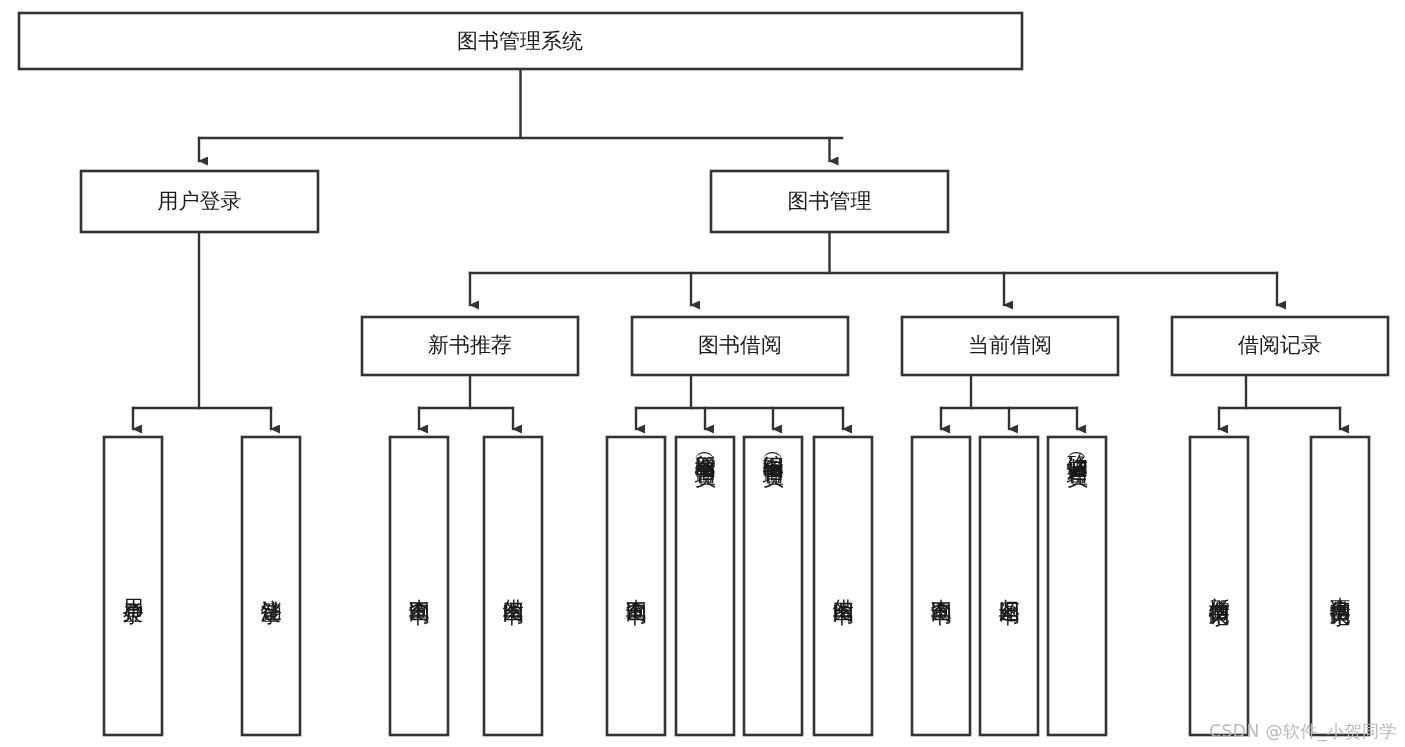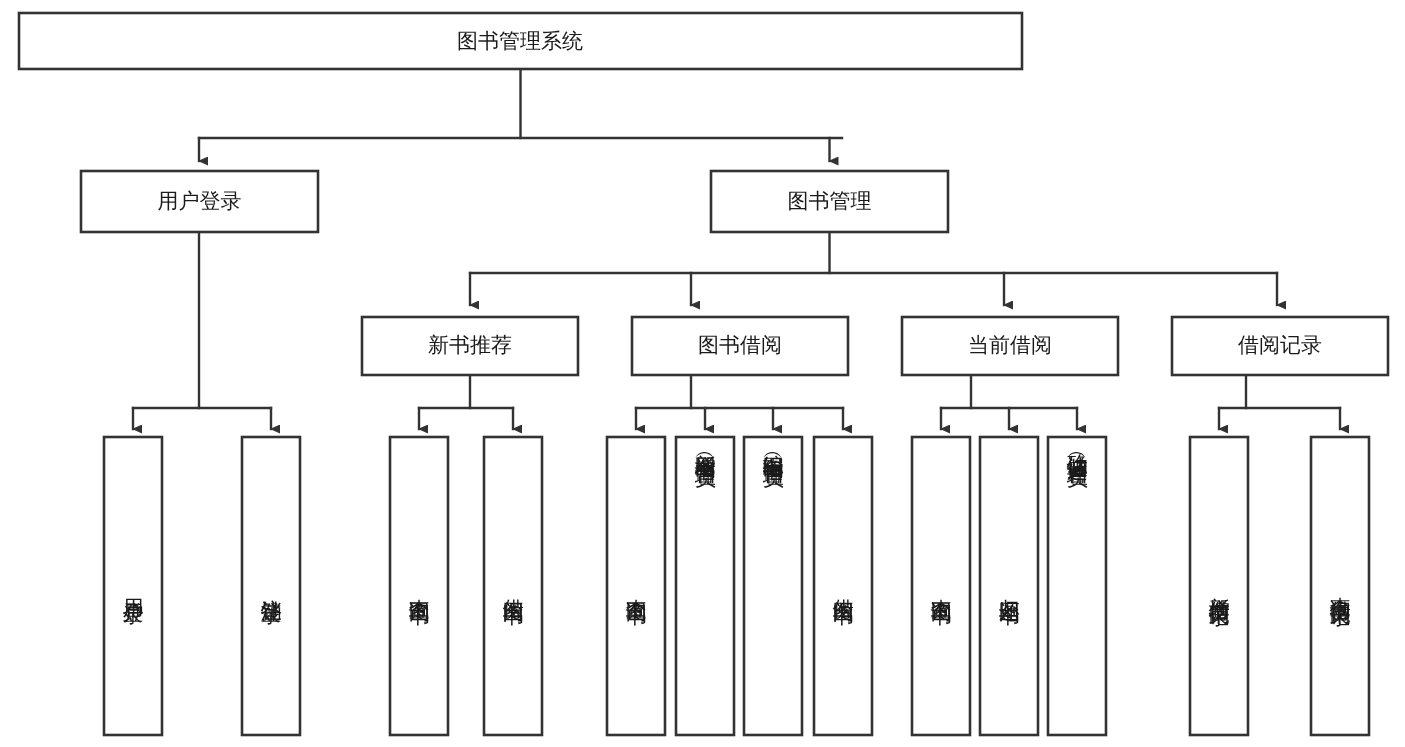--- a/index.html
+++ b/index.html
@@ -231,13 +231,14 @@
     <span class="leaf-label-v">确认归还（管理员）</span>
   </div>
 
   <div class="leaf-label-wrap" style="left:1190px; top:437px; width:58px; height:298px;">
     <span class="leaf-label-v">新增借阅记录</span>
   </div>
   <div class="leaf-label-wrap" style="left:1311px; top:437px; width:58px; height:298px;">
     <span class="leaf-label-v">查询借阅记录</span>
   </div>
 
+  <div class="watermark">CSDN @软件_小贺同学</div>
 </div>
 
 </body></html>

